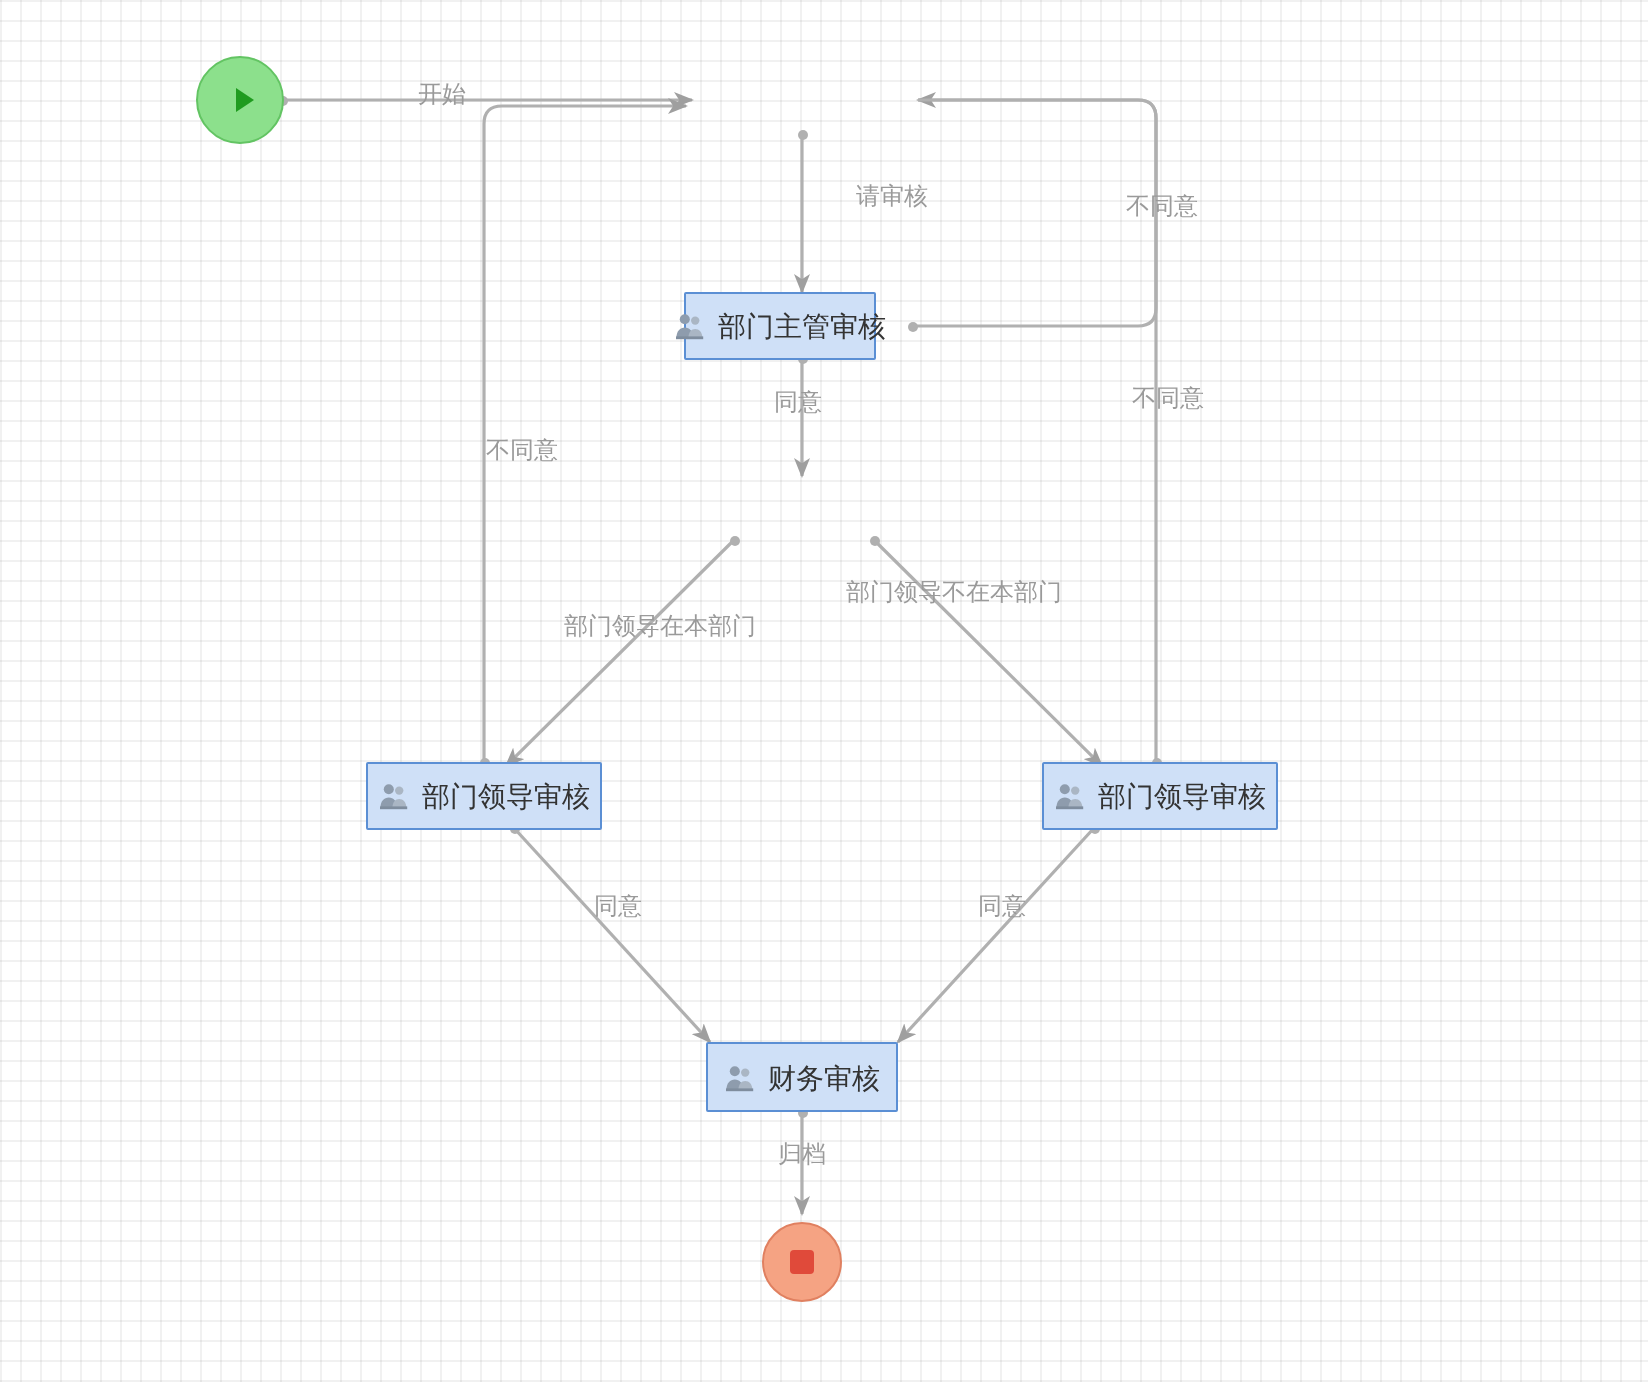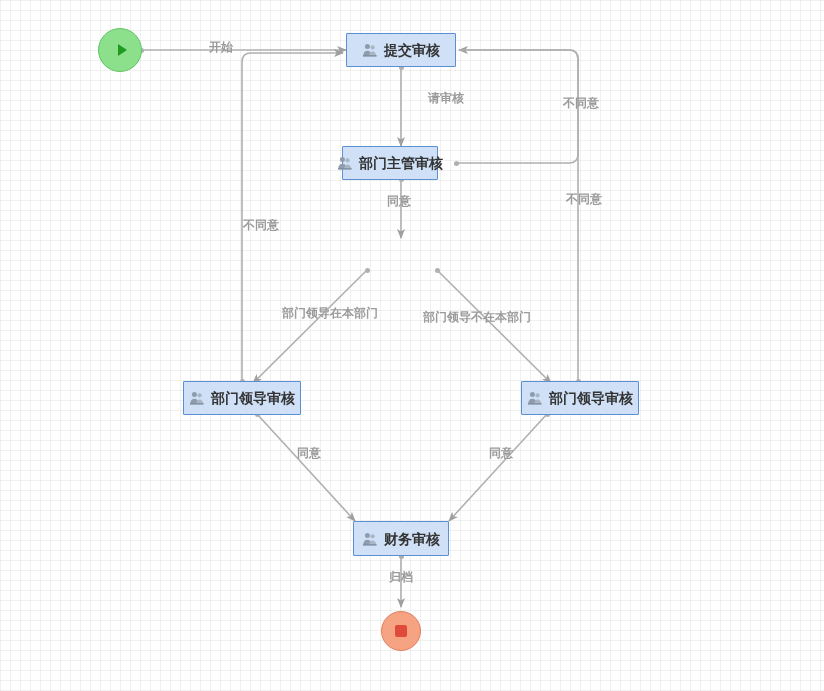--- a/index.html
+++ b/index.html
@@ -13,21 +13,20 @@
   #canvas {
     position: relative;
     width: 824px;
     height: 691px;
     background-color: #ffffff;
     background-image:
       linear-gradient(to right, rgba(0,0,0,0.055) 1px, transparent 1px),
       linear-gradient(to bottom, rgba(0,0,0,0.055) 1px, transparent 1px);
     background-size: 10px 10px;
     overflow: hidden;
-    font-weight: bold;
   }
   #edge-layer {
     position: absolute;
     left: 0;
     top: 0;
     width: 824px;
     height: 691px;
   }
   .node {
     position: absolute;
@@ -171,43 +170,33 @@
   <div class="anchor" style="left:578px; top:381px;"></div>
   <div class="anchor" style="left:257px; top:414px;"></div>
   <div class="anchor" style="left:547px; top:414px;"></div>
   <div class="anchor" style="left:401px; top:556px;"></div>
 
   <div class="edge-label" style="left:209px; top:41px;">开始</div>
   <div class="edge-label" style="left:380px; top:92px;margin-left:48px;">请审核</div>
   <div class="edge-label" style="left:387px; top:195px;">同意</div>
   <div class="edge-label" style="left:563px; top:97px;">不同意</div>
   <div class="edge-label" style="left:282px; top:307px;">部门领导在本部门</div>
-  <div class="edge-label" style="left:423px; top:311px;">部门领导不在本部门</div>
+  <div class="edge-label" style="left:423px; top:290px;">部门领导不在本部门</div>
   <div class="edge-label" style="left:243px; top:219px;">不同意</div>
   <div class="edge-label" style="left:566px; top:193px;">不同意</div>
   <div class="edge-label" style="left:297px; top:447px;">同意</div>
   <div class="edge-label" style="left:489px; top:447px;">同意</div>
   <div class="edge-label" style="left:389px; top:571px;">归档</div>
 
   <div class="node event event-start" style="left:98px; top:28px; width:44px; height:44px;">
     <svg class="task-icon" viewBox="0 0 16 16" xmlns="http://www.w3.org/2000/svg" style="width:18px;height:18px;margin-left:3px;">
       <path d="M4,2 L13,8 L4,14 Z" fill="#1f9b1f"></path>
     </svg>
   </div>
 
-  <div class="node task" style="left:346px; top:33px; width:110px; height:34px;">
-    <svg class="task-icon" viewBox="0 0 16 16" xmlns="http://www.w3.org/2000/svg">
-      <circle cx="5.4" cy="4.6" r="2.5" fill="#8e9cad"></circle>
-      <path d="M1.2,14 C1.2,10.6 3.1,8.8 5.4,8.8 C7.7,8.8 9.6,10.6 9.6,14 Z" fill="#8e9cad"></path>
-      <circle cx="10.6" cy="5.3" r="2.1" fill="#aab6c4"></circle>
-      <path d="M7.2,14 C7.2,11.1 8.7,9.5 10.6,9.5 C12.5,9.5 14.2,11.1 14.2,14 Z" fill="#aab6c4"></path>
-      <rect x="1" y="13.2" width="13.6" height="1.4" fill="#7f8d9e"></rect>
-    </svg>
-    <span class="label">提交审核</span>
-  </div>
 
   <div class="node task" style="left:342px; top:146px; width:96px; height:34px;">
     <svg class="task-icon" viewBox="0 0 16 16" xmlns="http://www.w3.org/2000/svg">
       <circle cx="5.4" cy="4.6" r="2.5" fill="#8e9cad"></circle>
       <path d="M1.2,14 C1.2,10.6 3.1,8.8 5.4,8.8 C7.7,8.8 9.6,10.6 9.6,14 Z" fill="#8e9cad"></path>
       <circle cx="10.6" cy="5.3" r="2.1" fill="#aab6c4"></circle>
       <path d="M7.2,14 C7.2,11.1 8.7,9.5 10.6,9.5 C12.5,9.5 14.2,11.1 14.2,14 Z" fill="#aab6c4"></path>
       <rect x="1" y="13.2" width="13.6" height="1.4" fill="#7f8d9e"></rect>
     </svg>
     <span class="label">部门主管审核</span>

